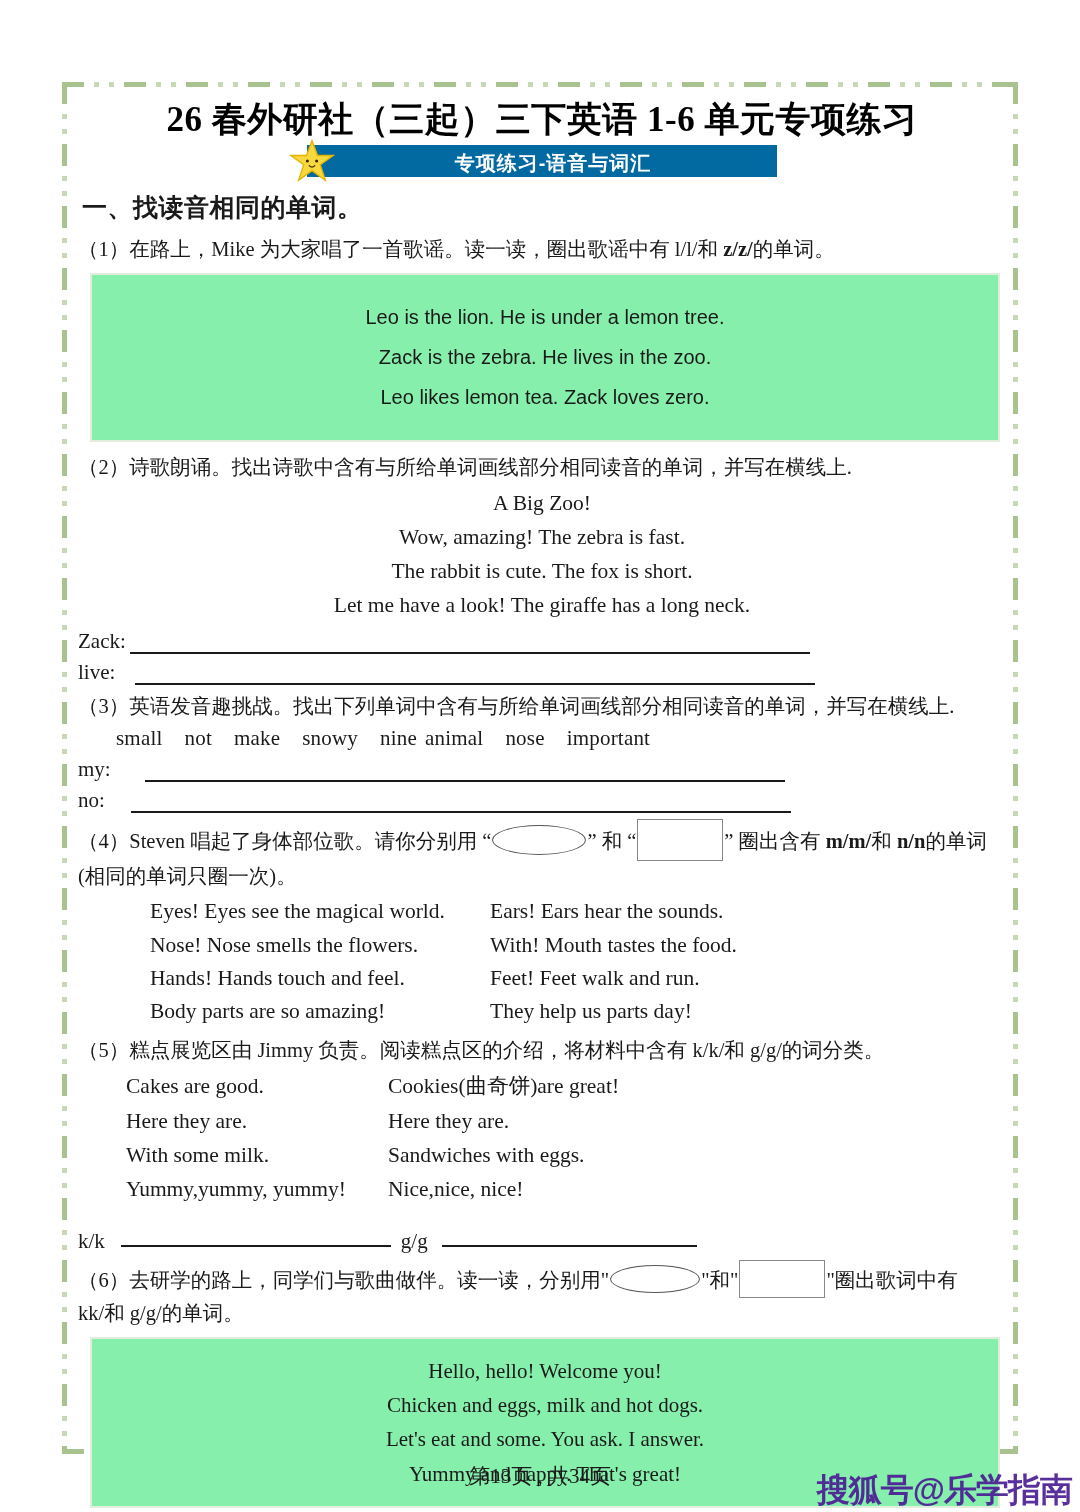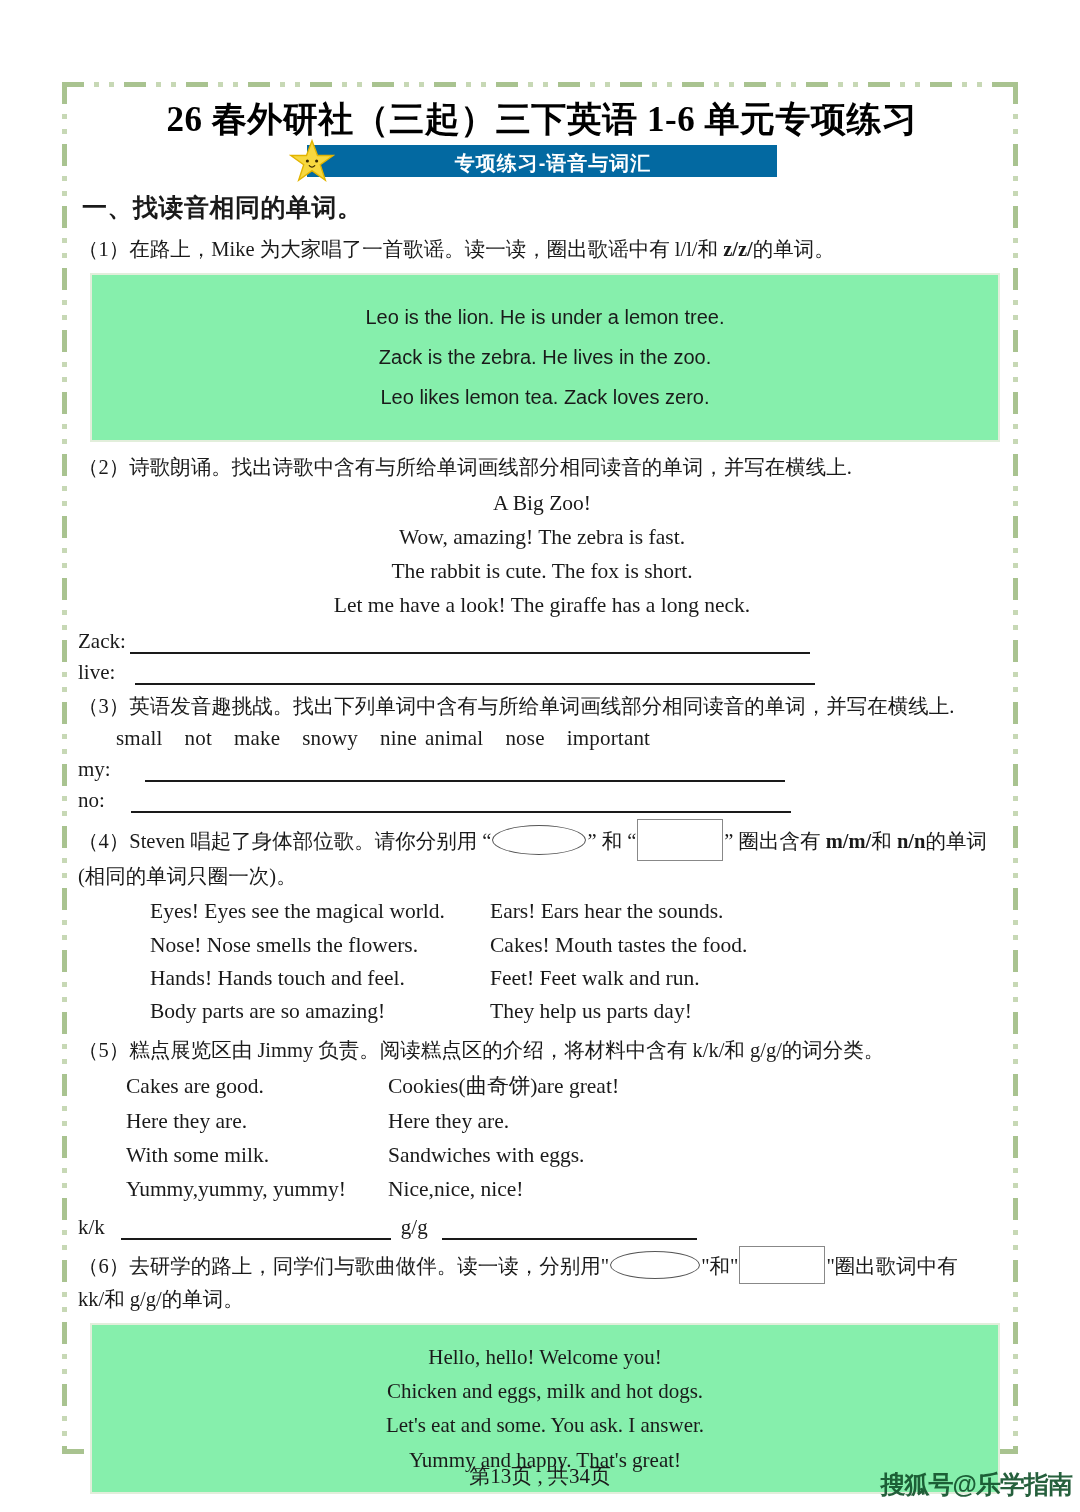--- a/index.html
+++ b/index.html
@@ -193,23 +193,23 @@
     font-size: 21.5px;
     line-height: 1.6;
   }
   .cake-cols .row { display: flex; }
   .cake-cols .colA { width: 262px; flex: 0 0 262px; }
   .cake-cols .colB { flex: 1; }
 
   
   .kg-row {
     display: flex;
-    align-items: flex-end;
-    font-size: 21px;
-    margin: 8px 0 2px 0;
+    align-items: flex-start;
+    font-size: 21px;
+    margin: 22px 0 2px 0;
   }
   .kg-row .rule1 { border-bottom: 2px solid #1a1a1a; width: 270px; height: 16px; margin: 0 10px 0 16px; }
   .kg-row .rule2 { border-bottom: 2px solid #1a1a1a; width: 255px; height: 16px; margin: 0 0 0 14px; }
 
   
   .inline-oval {
     display: inline-block;
     width: 92px; height: 28px;
     border: 1.6px solid #555;
     border-radius: 50%;
@@ -235,22 +235,22 @@
     text-align: center;
     font-size: 21px;
     color: #1a1a1a;
   }
   #watermark {
     position: absolute;
     right: 8px;
     top: 1468px;
     font-family: "Liberation Sans", "DejaVu Sans", sans-serif;
     font-weight: bold;
-    font-size: 25px;
-    color: #14532d;
+    font-size: 33px;
+    color: #4c1d95;
     letter-spacing: -1px;
     opacity: 0.92;
   }
 </style>
 </head>
 <body>
 
 <div id="page-frame">
   <div class="frame-edge frame-h" id="frame-top"></div>
   <div class="frame-edge frame-h" id="frame-bottom"></div>
@@ -318,21 +318,21 @@
     <span>（4）</span><span class="en">Steven</span><span> 唱起了身体部位歌。请你分别用 “</span><span class="inline-oval"></span><span>” 和 “</span><span class="inline-rect"></span><span>” 圈出含有 </span><b>m/m/</b><span>和 </span><b>n/n</b><span>的单词(相同的单词只圈一次)。</span>
   </div>
 
   <div class="song-two-col">
     <div class="row">
       <span class="colA">Eyes! Eyes see the magical world.</span>
       <span class="colB">Ears! Ears hear the sounds.</span>
     </div>
     <div class="row">
       <span class="colA">Nose! Nose smells the flowers.</span>
-      <span class="colB">Cakes! Mouth tastes the food.</span>
+      <span class="colB">With! Mouth tastes the food.</span>
     </div>
     <div class="row">
       <span class="colA">Hands! Hands touch and feel.</span>
       <span class="colB">Feet! Feet walk and run.</span>
     </div>
     <div class="row">
       <span class="colA">Body parts are so amazing!</span>
       <span class="colB">They help us parts day!</span>
     </div>
   </div>

